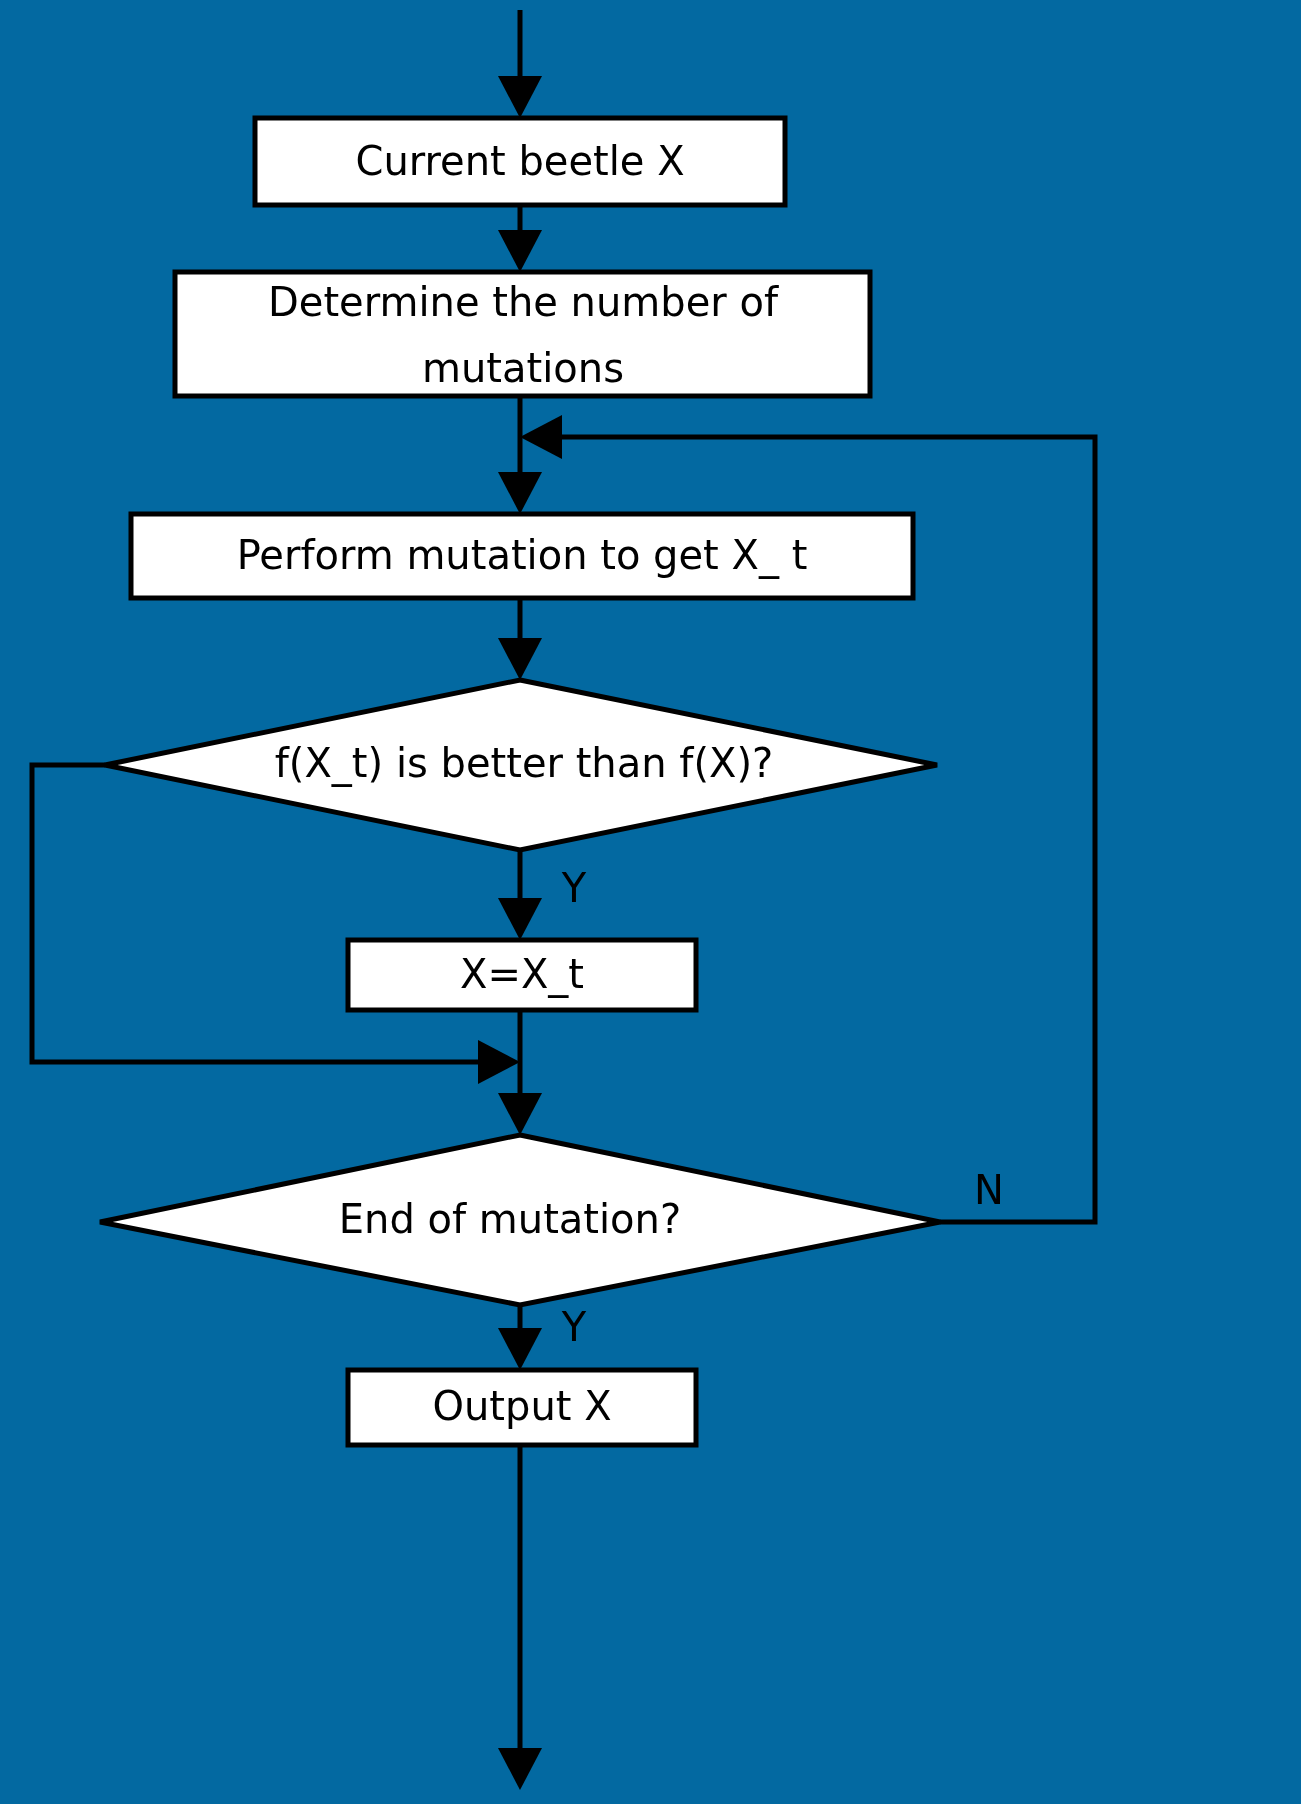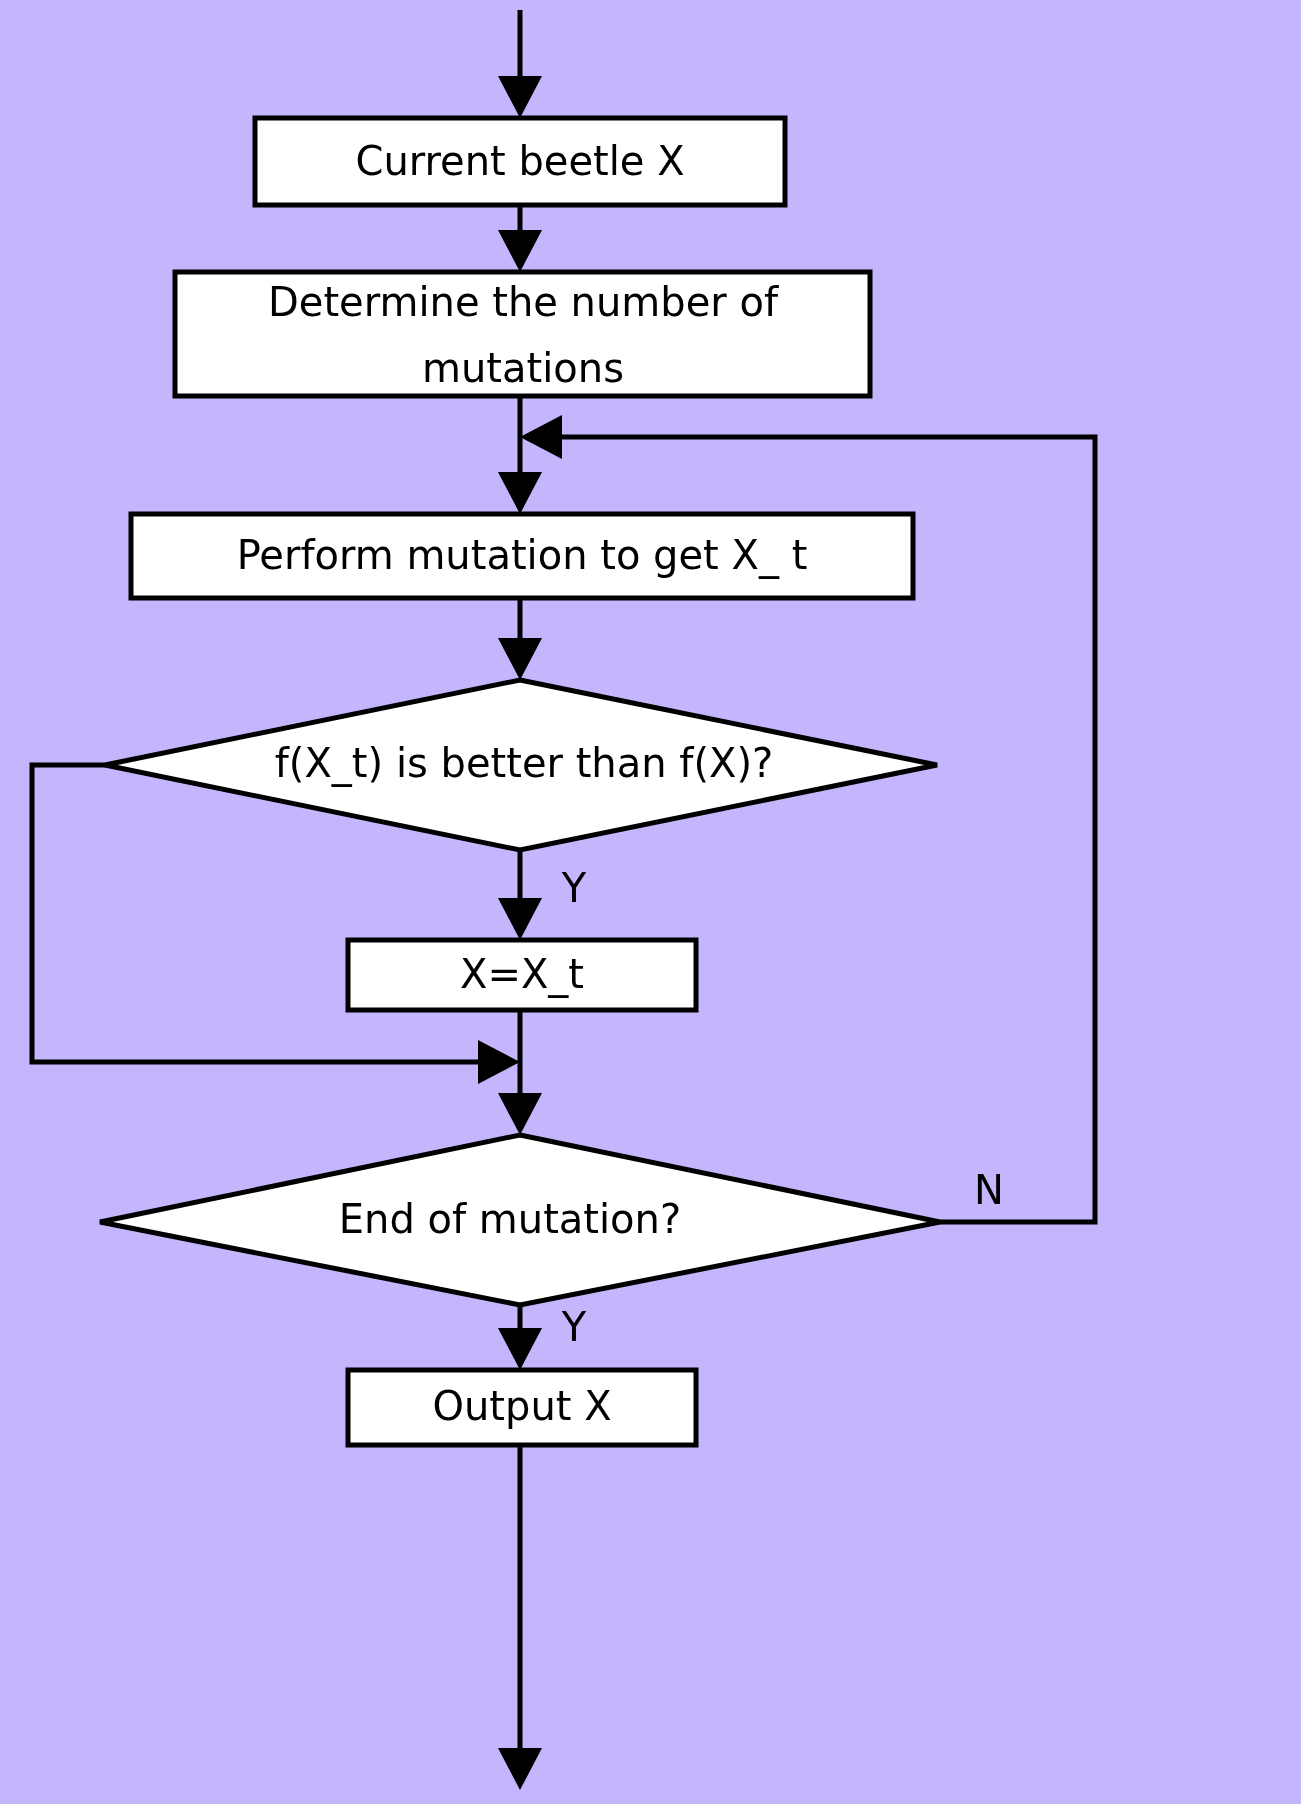--- a/index.html
+++ b/index.html
@@ -9,21 +9,21 @@
   }
   body {
     width: 1301px;
     height: 1804px;
     font-family: "DejaVu Sans", sans-serif;
   }
   #flowchart-root {
     position: relative;
     width: 1301px;
     height: 1804px;
-    background: #c4b5fd;
+    background: #0369a1;
     overflow: hidden;
   }
   svg#flow-svg {
     position: absolute;
     top: 0;
     left: 0;
     width: 1301px;
     height: 1804px;
   }
   .node-shape {

